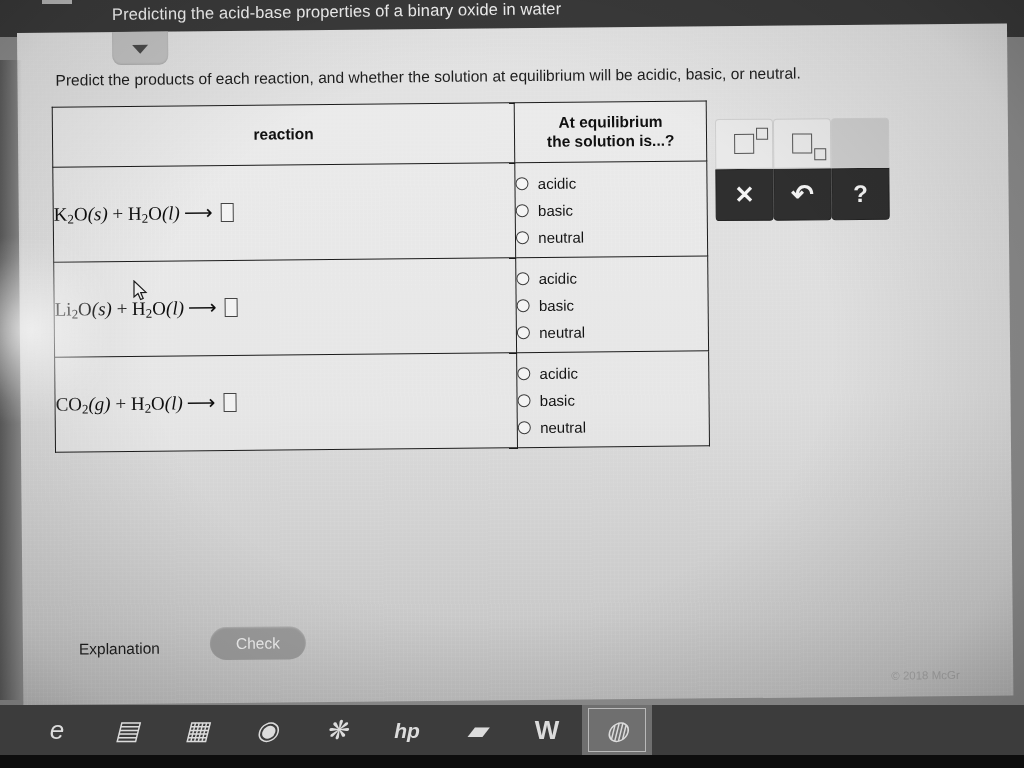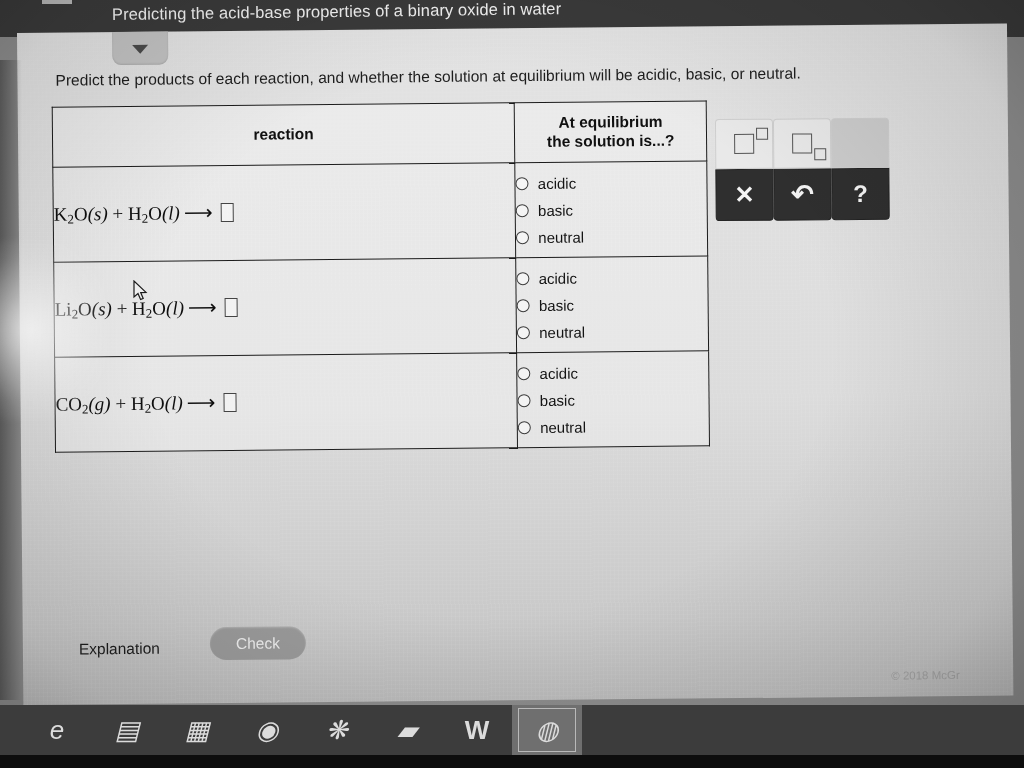--- a/index.html
+++ b/index.html
@@ -394,20 +394,23 @@
       <div class="tb-item">
         <span style="color: rgb(220, 220, 220); font-size: 26px; line-height: 1; font-style: italic;">▦</span>
       </div>
       <div class="tb-item">
         <span style="color: rgb(220, 220, 220); font-size: 26px; line-height: 1; font-style: italic;">◉</span>
       </div>
       <div class="tb-item">
         <span style="color: rgb(220, 220, 220); font-size: 26px; line-height: 1; font-style: italic;">❋</span>
       </div>
       <div class="tb-item">
+        <span style="color: rgb(220, 220, 220); font-size: 21px; line-height: 1; font-style: italic; font-weight: bold;">hp</span>
+      </div>
+      <div class="tb-item">
         <span style="color: rgb(220, 220, 220); font-size: 26px; line-height: 1; font-style: italic;">▰</span>
       </div>
       <div class="tb-item">
         <span style="color: rgb(220, 220, 220); font-size: 26px; line-height: 1; font-style: normal; font-weight: bold;">W</span>
       </div>
       <div class="tb-item active">
         <span style="color: rgb(220, 220, 220); font-size: 26px; line-height: 1; font-style: italic;">◍</span>
       </div>
     </div>
   <div id="taskbar-edge"></div>

